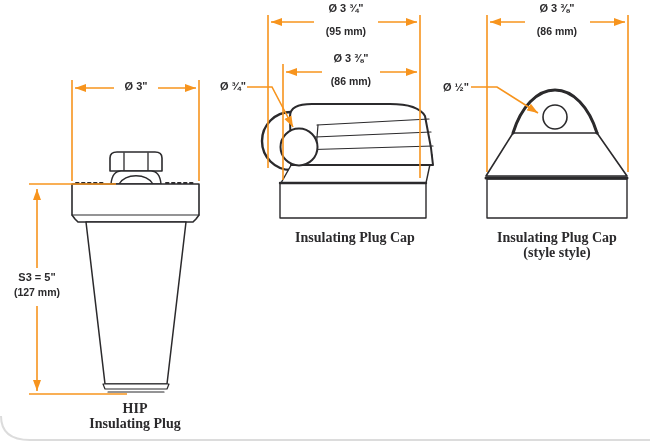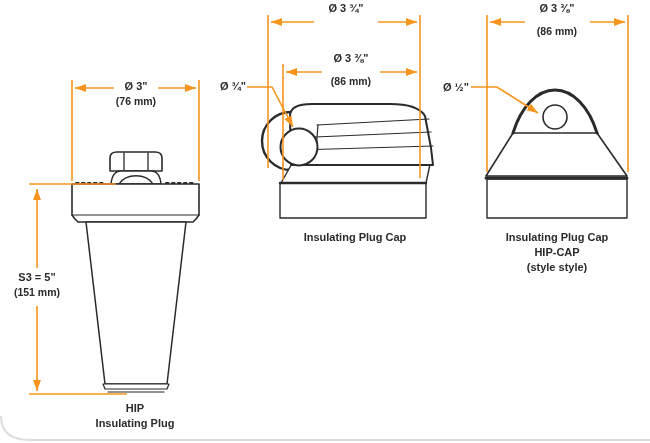--- a/index.html
+++ b/index.html
@@ -8,21 +8,21 @@
     font-family:"Liberation Sans","DejaVu Sans",sans-serif;
   }
   #artboard{position:absolute;left:0;top:0;}
   .txt{
     position:absolute;color:var(--line,#2b2a2c);font-weight:bold;
     text-align:center;white-space:nowrap;
   }
   .dimval{font-size:11px;line-height:13px;}
   .dimmm{font-size:10.5px;line-height:12px;}
   .right{text-align:right;}
-  .caption{font-size:11px;line-height:15px;font-weight:bold;color:var(--line,#2b2a2c);}
+  .caption{font-size:14px;line-height:15px;font-weight:bold;color:var(--line,#2b2a2c);font-family:Liberation Serif, serif;}
   
   .dim-stroke line,.dim-stroke path{stroke:var(--accent,#F7941D);stroke-width:1.6;fill:none;}
   .art{stroke:var(--line,#2b2a2c);stroke-linejoin:round;stroke-linecap:round;}
   #arrowhead-path{fill:var(--accent,#F7941D);stroke:none;}
   .page-edge{stroke:#dcdcdc;stroke-width:2;fill:none;}
 </style>
 </head>
 <body>
 
 <div id="stage" style="background: rgb(255, 255, 255);">
@@ -119,45 +119,44 @@
     </g>
 
     <g class="dim-stroke">
       <path d="M471,87 L497,87 L538,113" marker-end="url(#arr)"></path>
     </g>
 
     <path class="page-edge" d="M1,416 Q1,440 30,440 L650,440"></path>
   </svg>
 
   <div class="txt dimval" style="left:76px;top:80px;width:120px;">Ø 3"</div>
-  <div class="txt dimmm" style="left:76px;top:95px;width:120px;">(76 mm)</div>
 
   <div class="txt dimval" style="left:2px;top:271px;width:70px;">S3 = 5"</div>
-  <div class="txt dimmm" style="left:2px;top:286px;width:70px;">(151 mm)</div>
+  <div class="txt dimmm" style="left:2px;top:286px;width:70px;">(127 mm)</div>
 
   <div class="caption txt" style="left:60px;top:401px;width:150px;">
     <div>HIP</div>
     <div>Insulating Plug</div>
   </div>
 
   <div class="txt dimval" style="left:286px;top:2px;width:120px;">Ø 3 ¾"</div>
+  <div class="txt dimmm" style="left:286px;top:25px;width:120px;">(95 mm)</div>
 
   <div class="txt dimval" style="left:291px;top:52px;width:120px;">Ø 3 ⅜"</div>
   <div class="txt dimmm" style="left:291px;top:75px;width:120px;">(86 mm)</div>
 
   <div class="txt dimval right" style="left:198px;top:80px;width:48px;">Ø ¾"</div>
 
   <div class="caption txt" style="left:275px;top:230px;width:160px;">
     <div>Insulating Plug Cap</div>
   </div>
 
   <div class="txt dimval" style="left:497px;top:2px;width:120px;">Ø 3 ⅜"</div>
   <div class="txt dimmm" style="left:497px;top:25px;width:120px;">(86 mm)</div>
 
   <div class="txt dimval right" style="left:425px;top:81px;width:44px;">Ø ½"</div>
 
   <div class="caption txt" style="left:477px;top:230px;width:160px;">
     <div>Insulating Plug Cap</div>
-    <div>HIP-CAP</div>
     <div>(style style)</div>
   </div>
 
 </div>
 
 </body></html>

